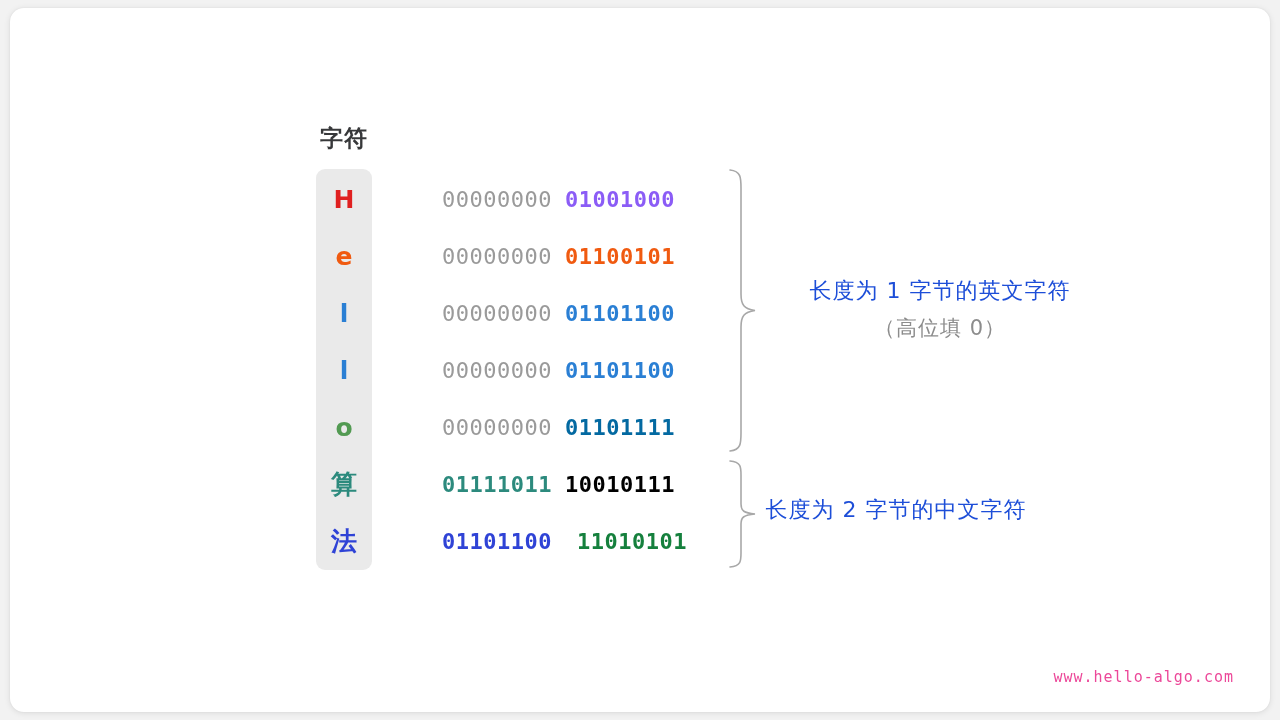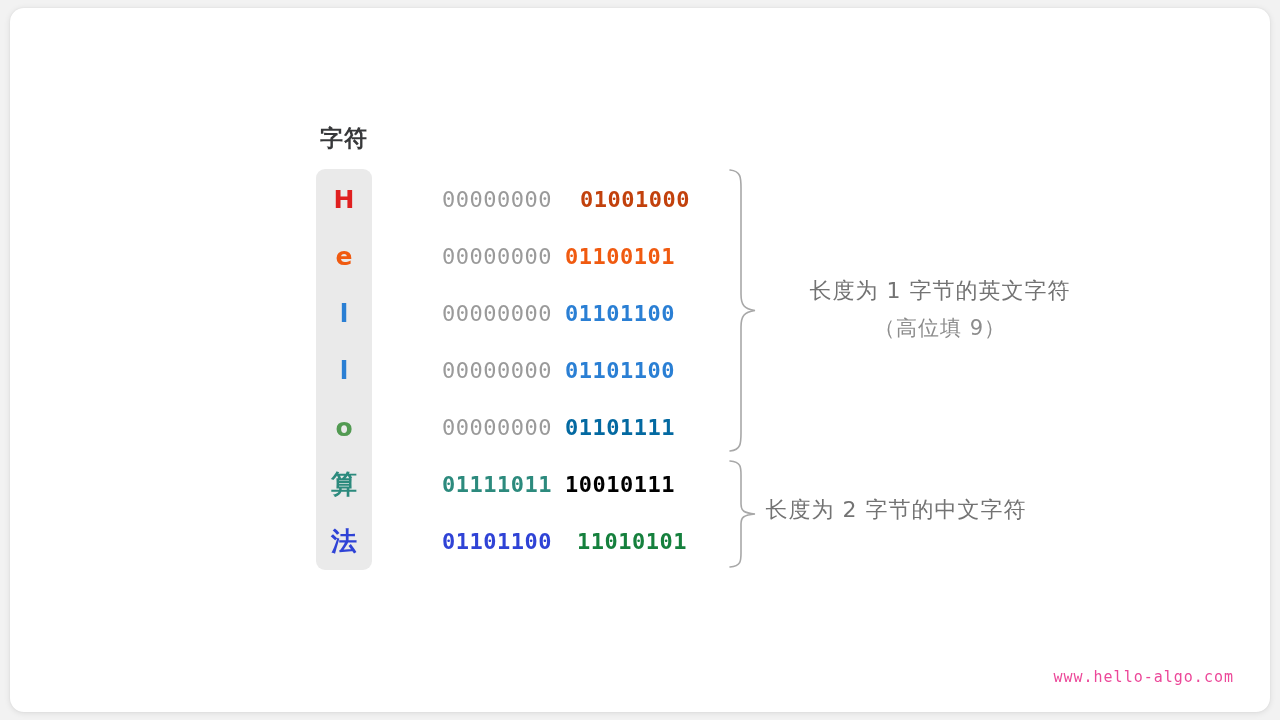--- a/index.html
+++ b/index.html
@@ -125,21 +125,21 @@
   .brace svg { display: block; }
 
   
   .annot {
     position: absolute;
     text-align: center;
     font-family: "DejaVu Sans", "Liberation Sans", sans-serif;
   }
   .annot .line1 {
     font-size: 22px;
-    color: #737373;
+    color: #1d4ed8;
     letter-spacing: 1px;
     white-space: pre;
   }
   .annot .line2 {
     margin-top: 8px;
     font-size: 21px;
     color: #8c8c8c;
     letter-spacing: 1px;
     white-space: pre;
   }
@@ -161,21 +161,21 @@
 <div id="page">
   <div id="card">
 
     <div id="hdr-char">字符</div>
 
     <div id="char-panel"></div>
 
     <div id="rows-host">
         <div class="row" style="top: 163px;">
           <div class="ch" style="color: rgb(224, 32, 32);">H</div>
-          <div class="bits"><span class="hi">00000000</span><span class="gap"></span><span class="lo" style="color: #c2410c; margin-left: 15px;">01001000</span></div>
+          <div class="bits"><span class="hi">00000000</span><span class="gap"></span><span class="lo" style="color: #8b5cf6;">01001000</span></div>
         </div>
         <div class="row" style="top: 220px;">
           <div class="ch" style="color: rgb(240, 90, 16);">e</div>
           <div class="bits"><span class="hi">00000000</span><span class="gap"></span><span class="lo" style="color: rgb(240, 90, 16);">01100101</span></div>
         </div>
         <div class="row" style="top: 277px;">
           <div class="ch" style="color: rgb(42, 127, 212);">l</div>
           <div class="bits"><span class="hi">00000000</span><span class="gap"></span><span class="lo" style="color: rgb(42, 127, 212);">01101100</span></div>
         </div>
         <div class="row" style="top: 334px;">
@@ -205,21 +205,21 @@
 
     <div class="brace" style="left:718px; top:451px;">
       <svg width="30" height="110" viewBox="0 0 30 110" fill="none" xmlns="http://www.w3.org/2000/svg">
         <path d="M2 2 C 13 3, 13 8, 13 16 L 13 45 C 13 52, 16 54, 27 55
                  C 16 56, 13 58, 13 65 L 13 94 C 13 102, 13 107, 2 108" stroke="#a8a8a8" stroke-width="1.6" fill="none" stroke-linecap="round"></path>
       </svg>
     </div>
 
     <div class="annot" style="left:770px; top:268px; width:320px;">
       <div class="line1">长度为 1 字节的英文字符</div>
-      <div class="line2">（高位填 9）</div>
+      <div class="line2">（高位填 0）</div>
     </div>
 
     <div class="annot" style="left:726px; top:487px; width:320px;">
       <div class="line1">长度为 2 字节的中文字符</div>
     </div>
 
     <div id="watermark">www.hello-algo.com</div>
 
   </div>
 </div>

